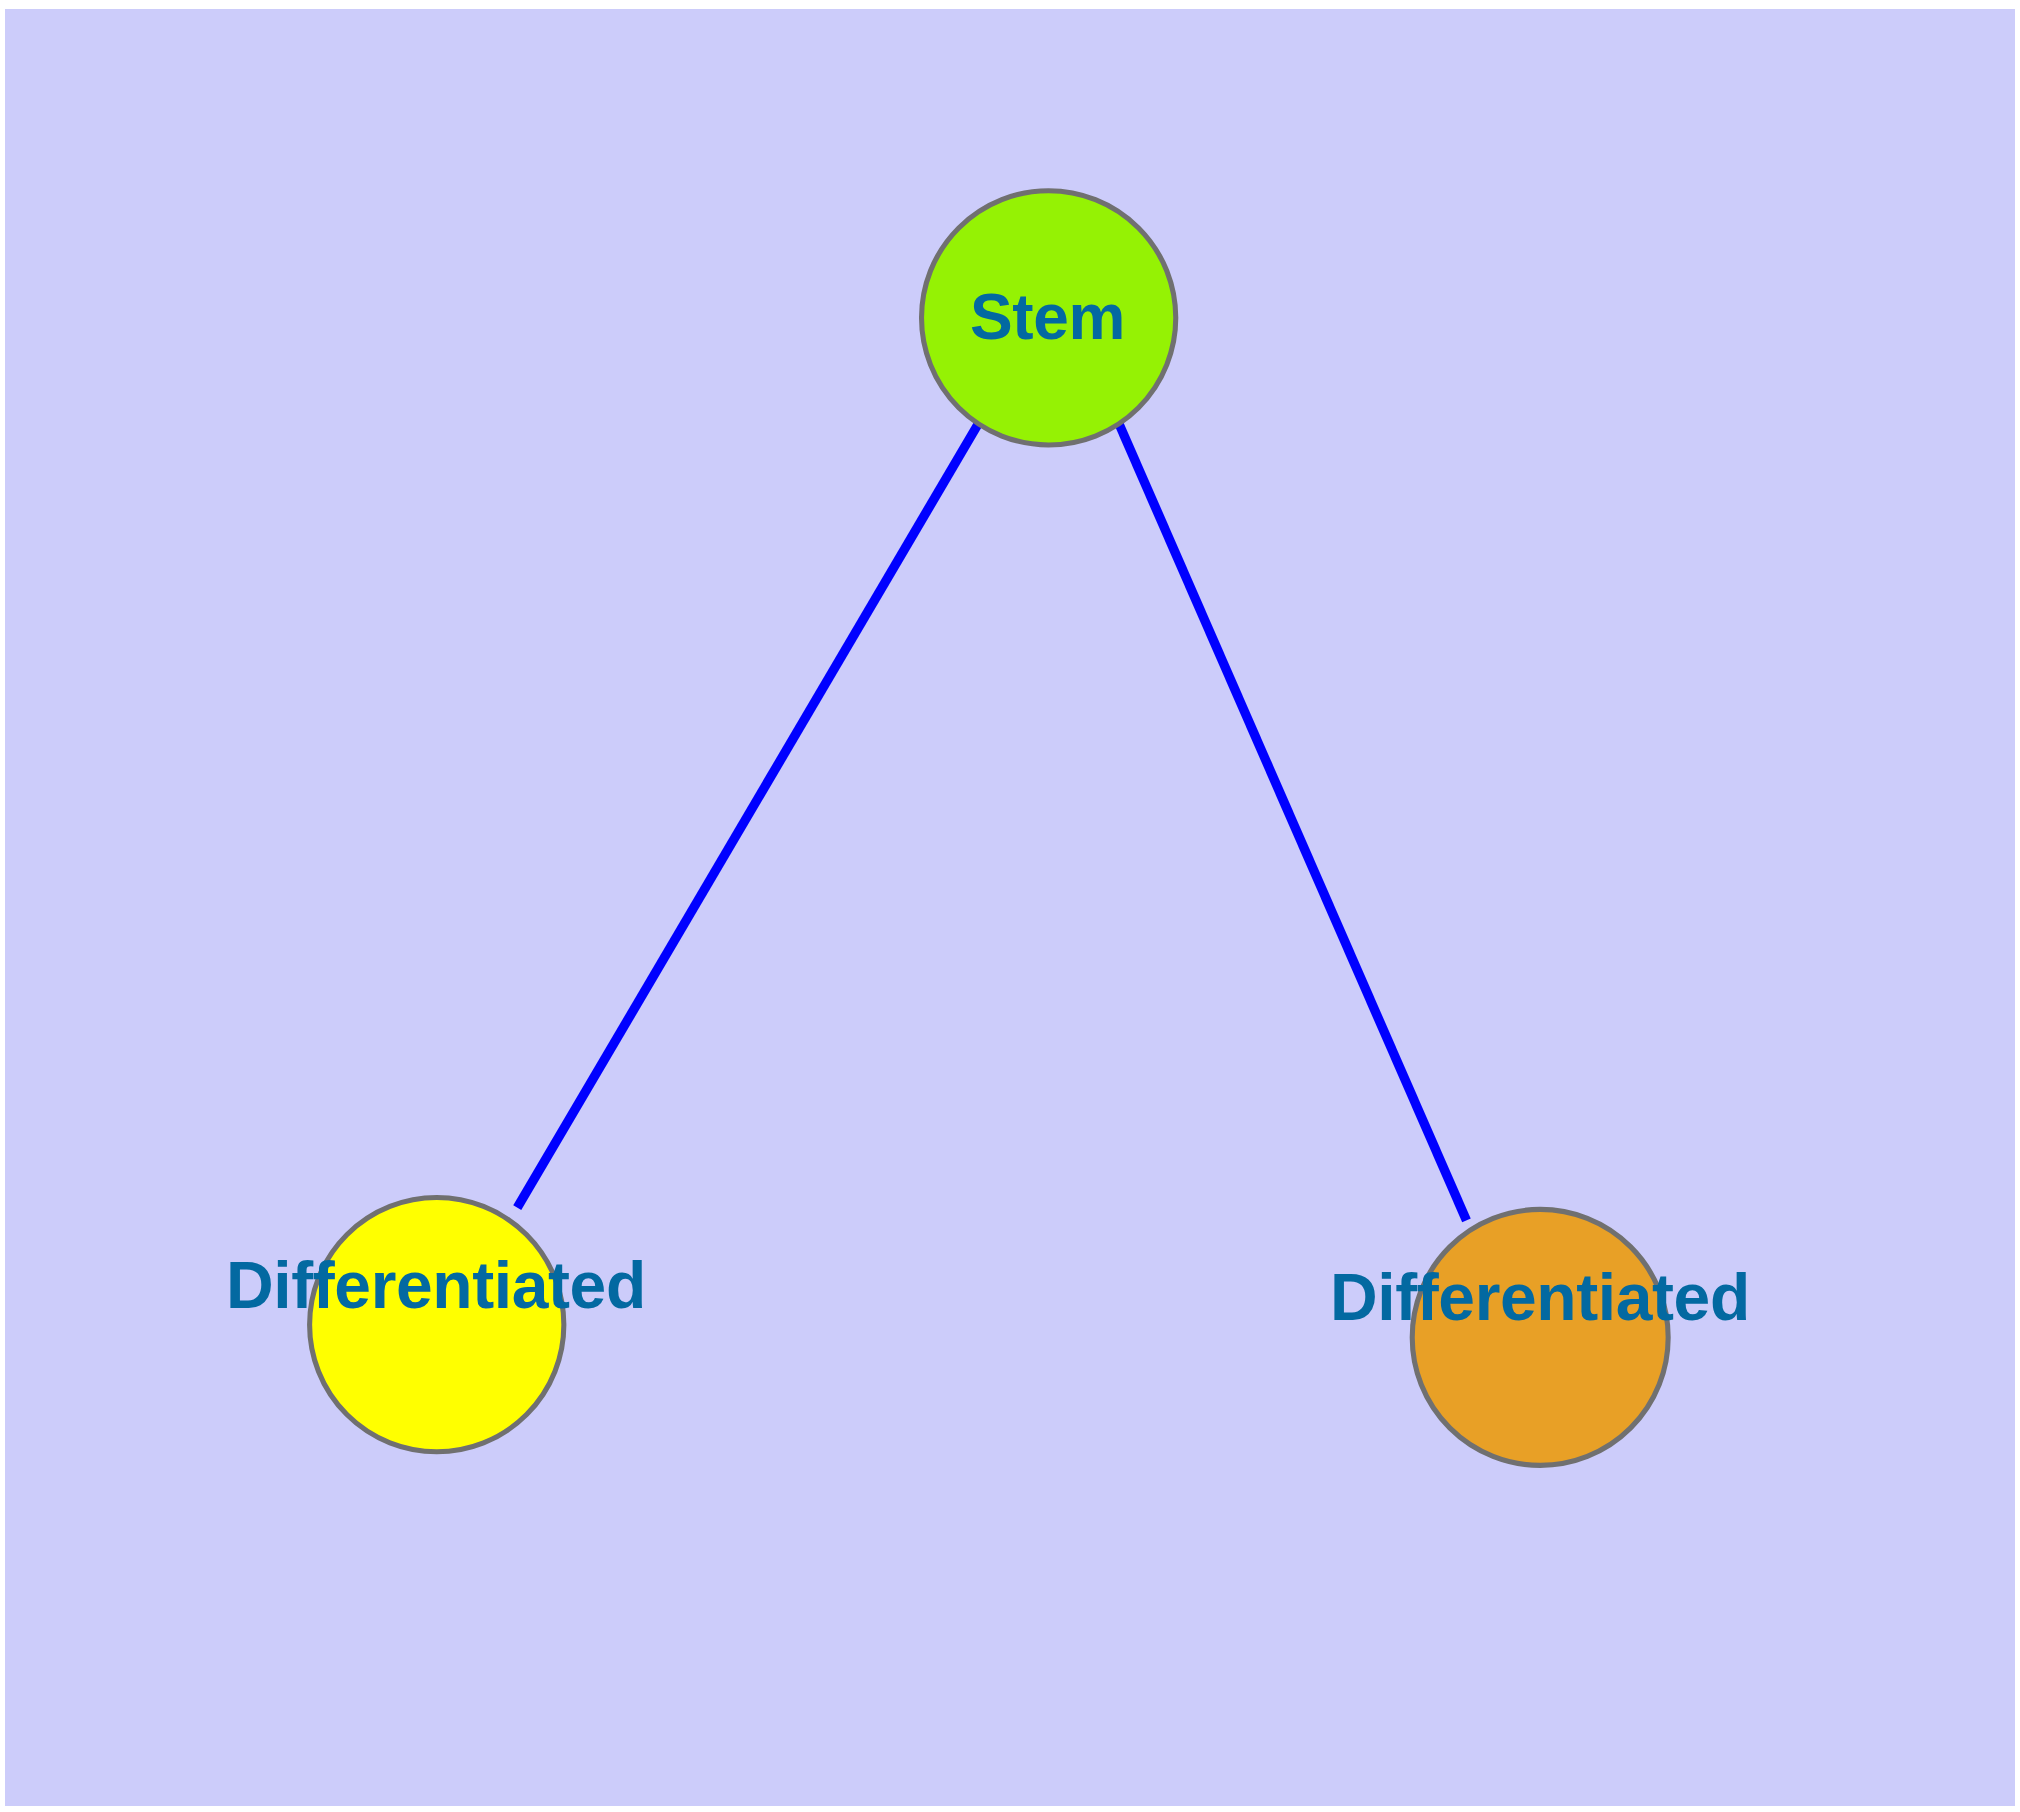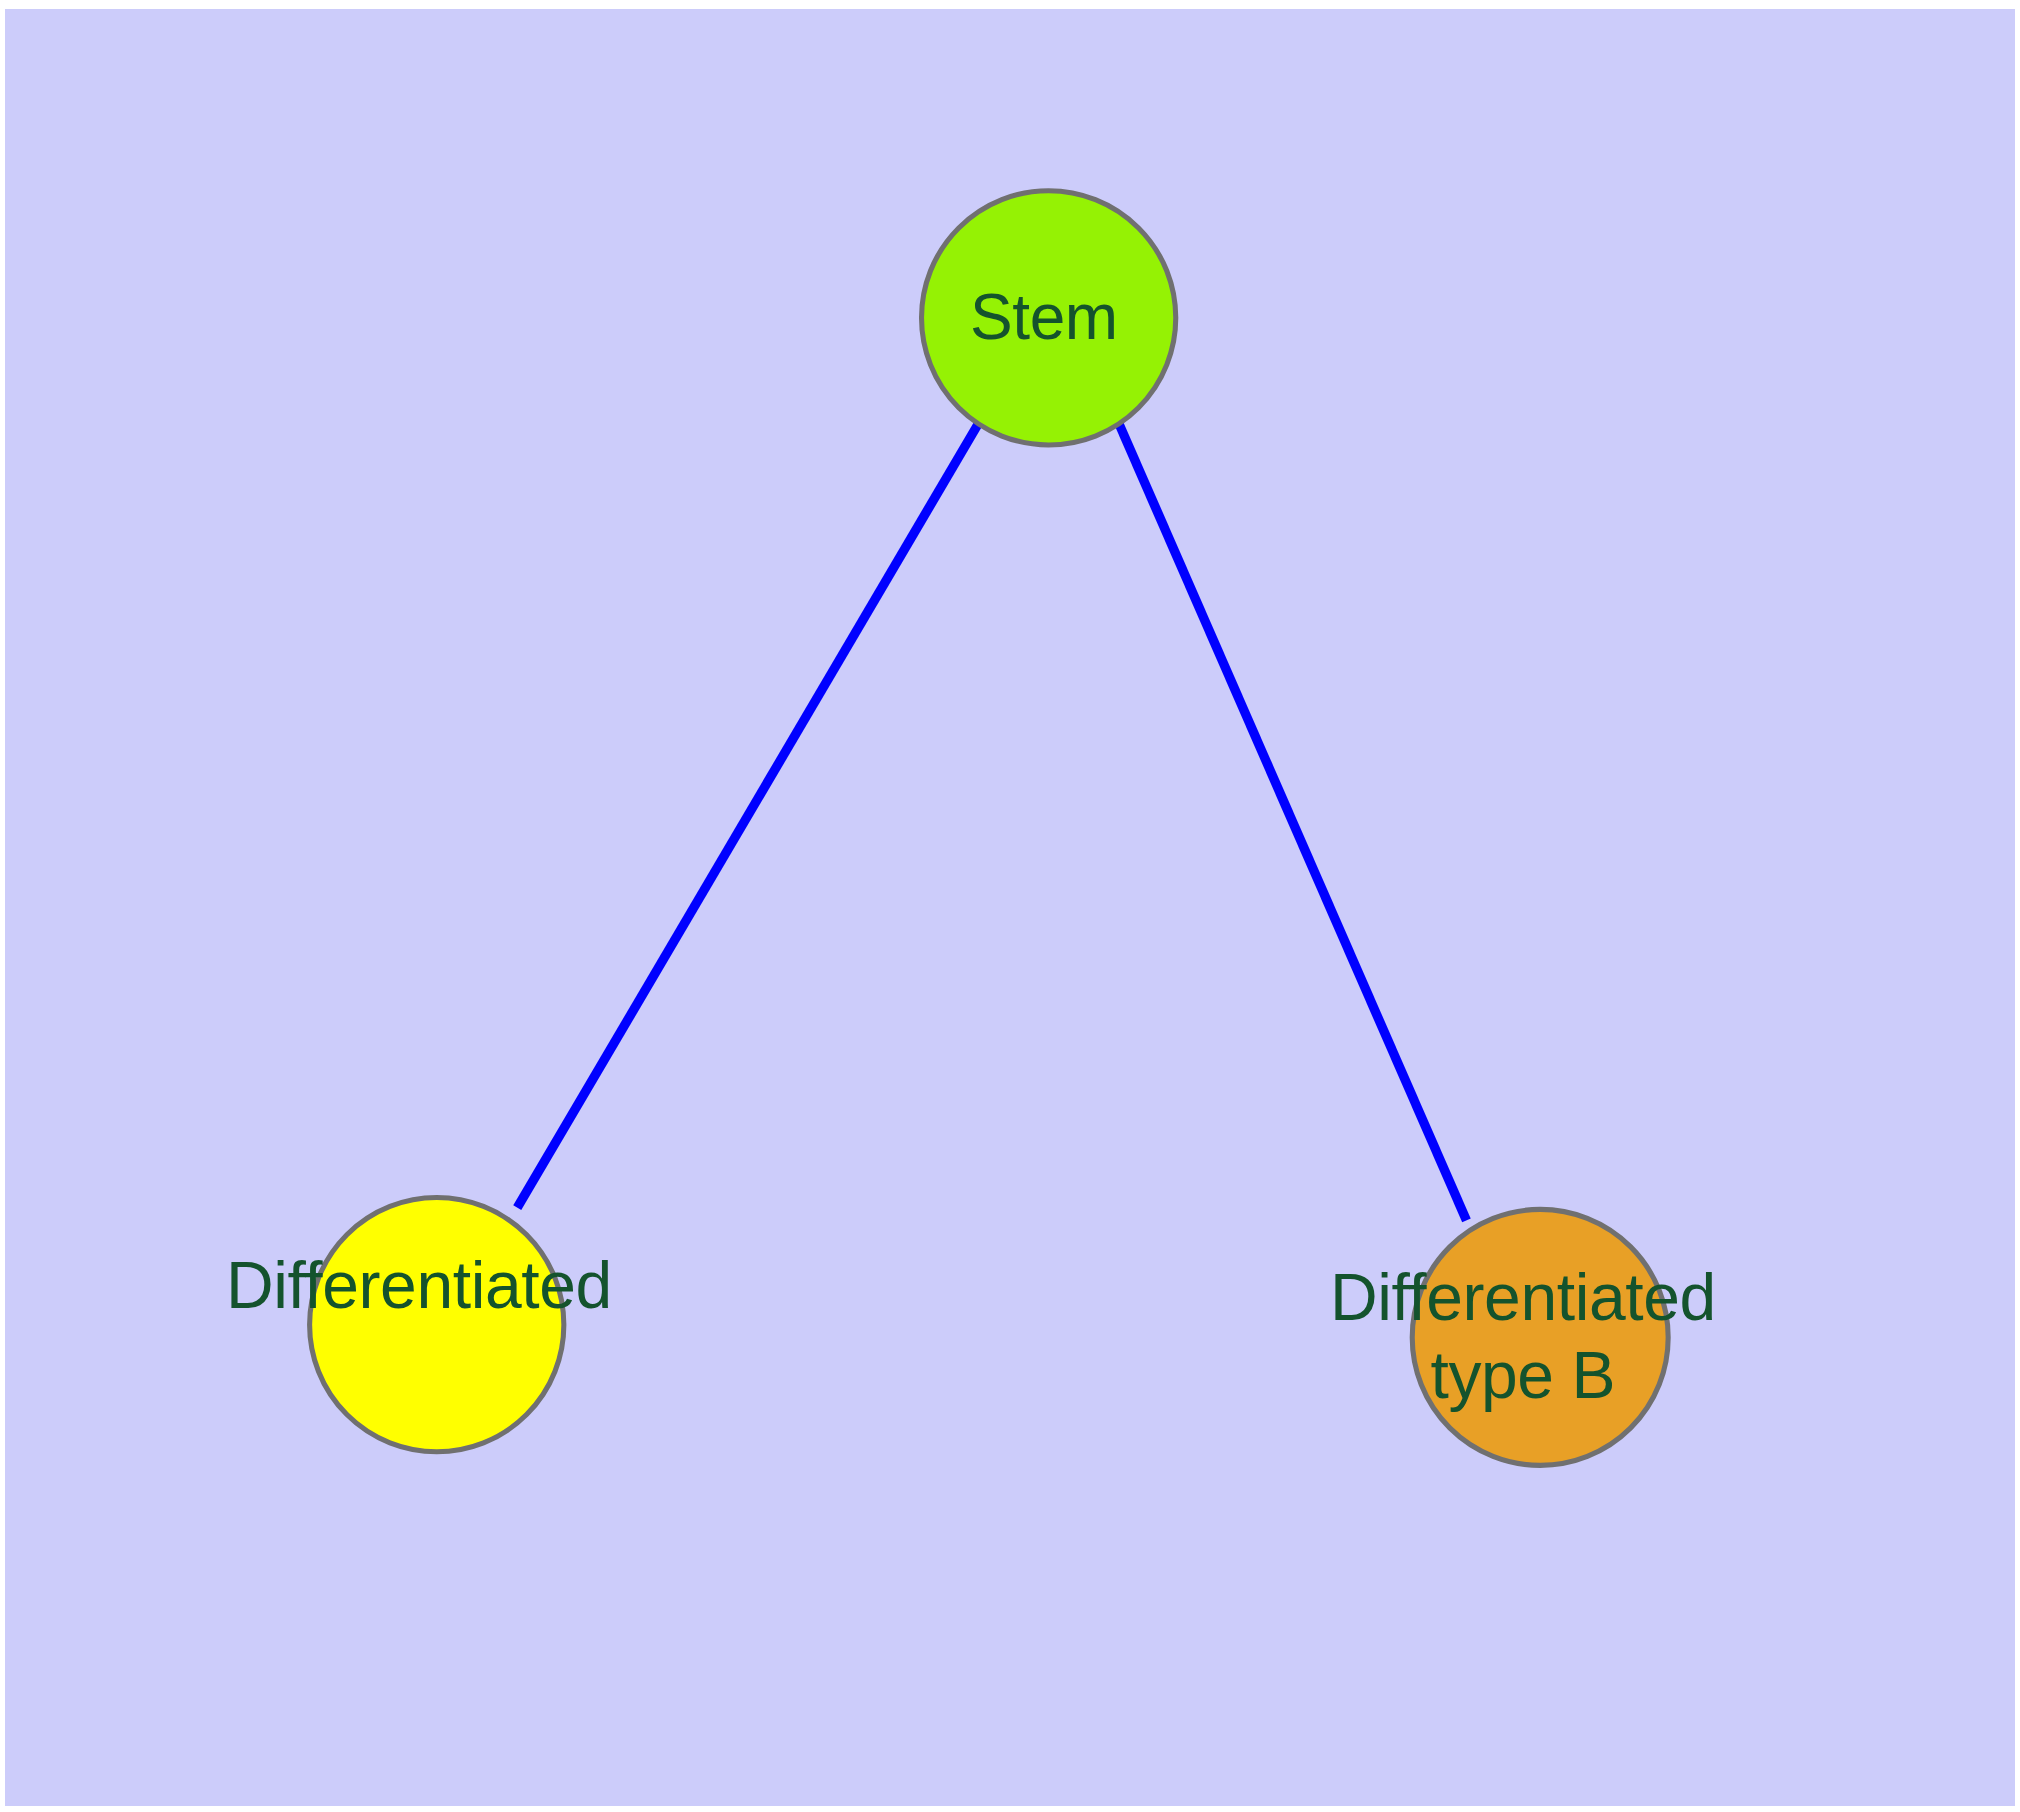--- a/index.html
+++ b/index.html
@@ -26,24 +26,24 @@
   #graph-svg {
     position: absolute;
     left: 0;
     top: 0;
     width: 2021px;
     height: 1812px;
     overflow: visible;
   }
   .node-label {
     position: absolute;
-    color: #14532d;
-    font-weight: normal;
+    color: #0369a1;
+    font-weight: bold;
     font-family: "Liberation Sans", sans-serif;
-    text-align: center;
+    text-align: left;
     white-space: nowrap;
     line-height: 1.18;
     letter-spacing: -0.4px;
     pointer-events: none;
   }
   .label-stem {
     font-size: 64px;
   }
   .label-leaf {
     font-size: 66px;
@@ -69,17 +69,16 @@
 
   <div id="label-layer">
       <div class="node-label label-stem" style="font-size: 64px; left: 970px; top: 280px;">
         <div>Stem</div>
       </div>
       <div class="node-label label-leaf" style="font-size: 66px; left: 226px; top: 1247px;">
         <div>Differentiated</div>
       </div>
       <div class="node-label label-leaf" style="font-size: 66px; left: 1330px; top: 1259px;">
         <div>Differentiated</div>
-        <div>type B</div>
       </div>
     </div>
 </div>
 
 
 </body></html>

